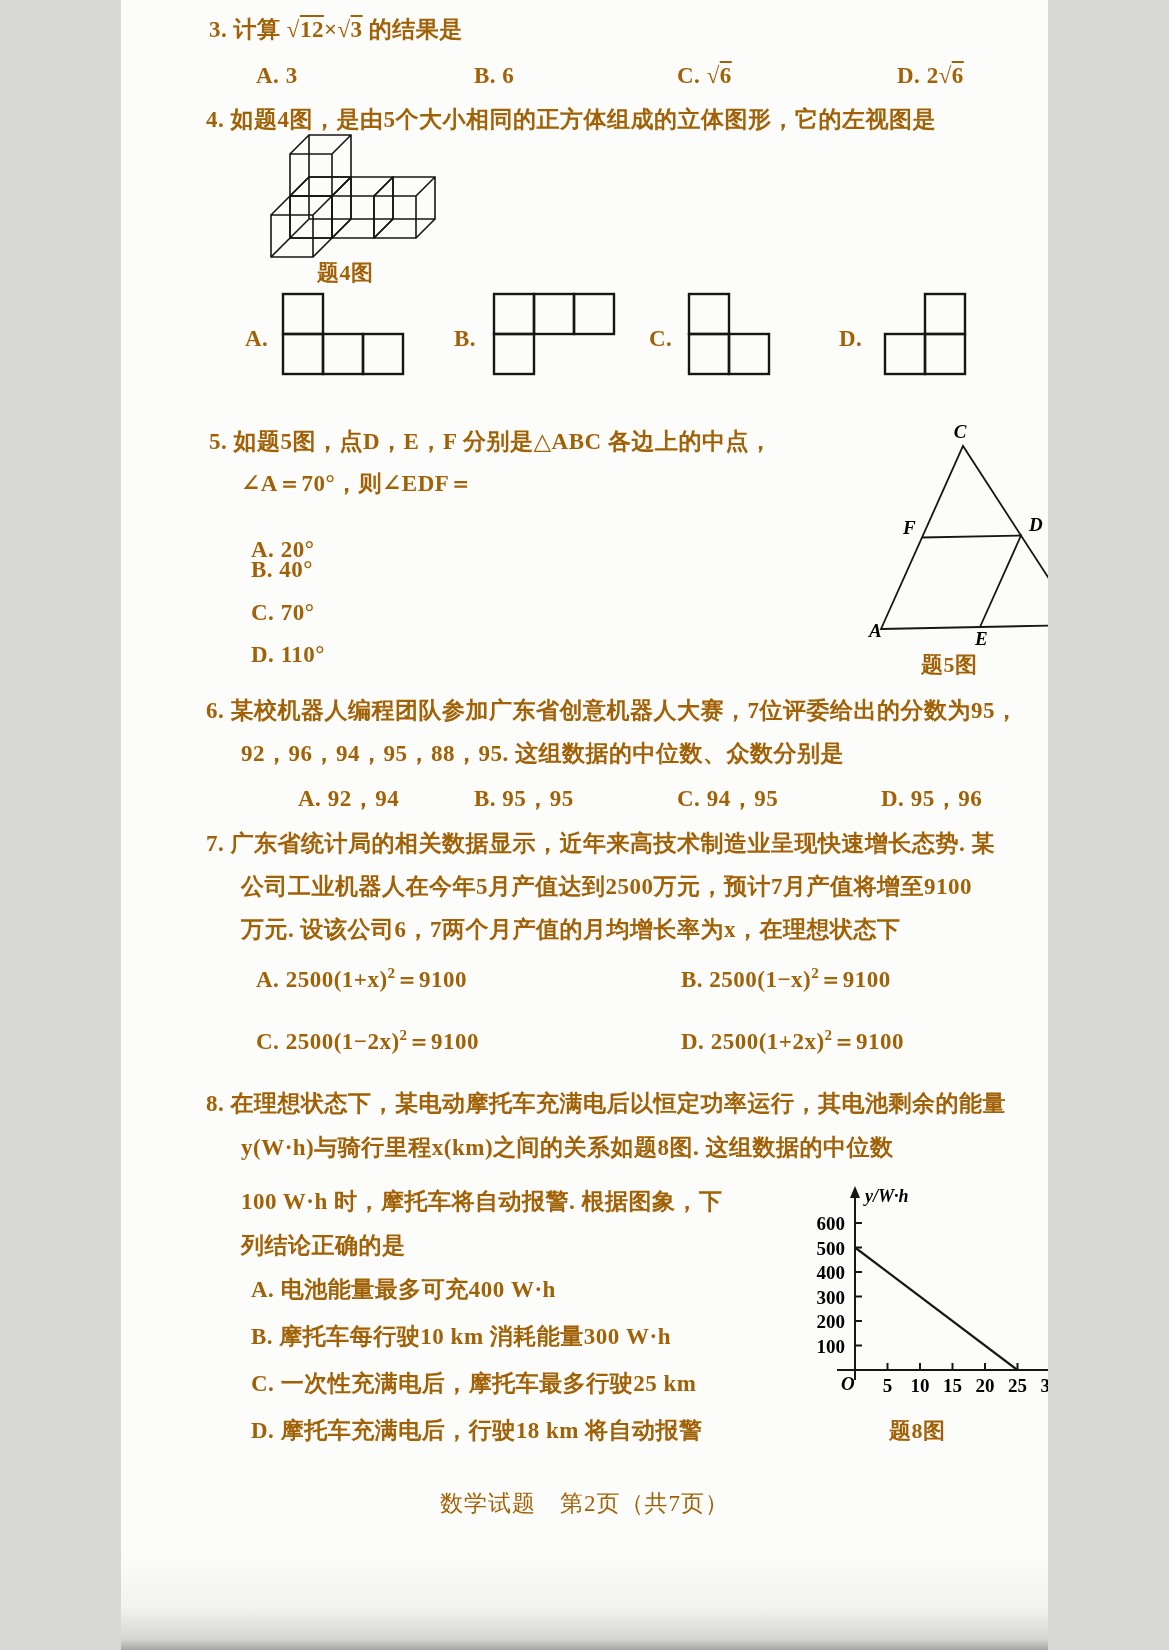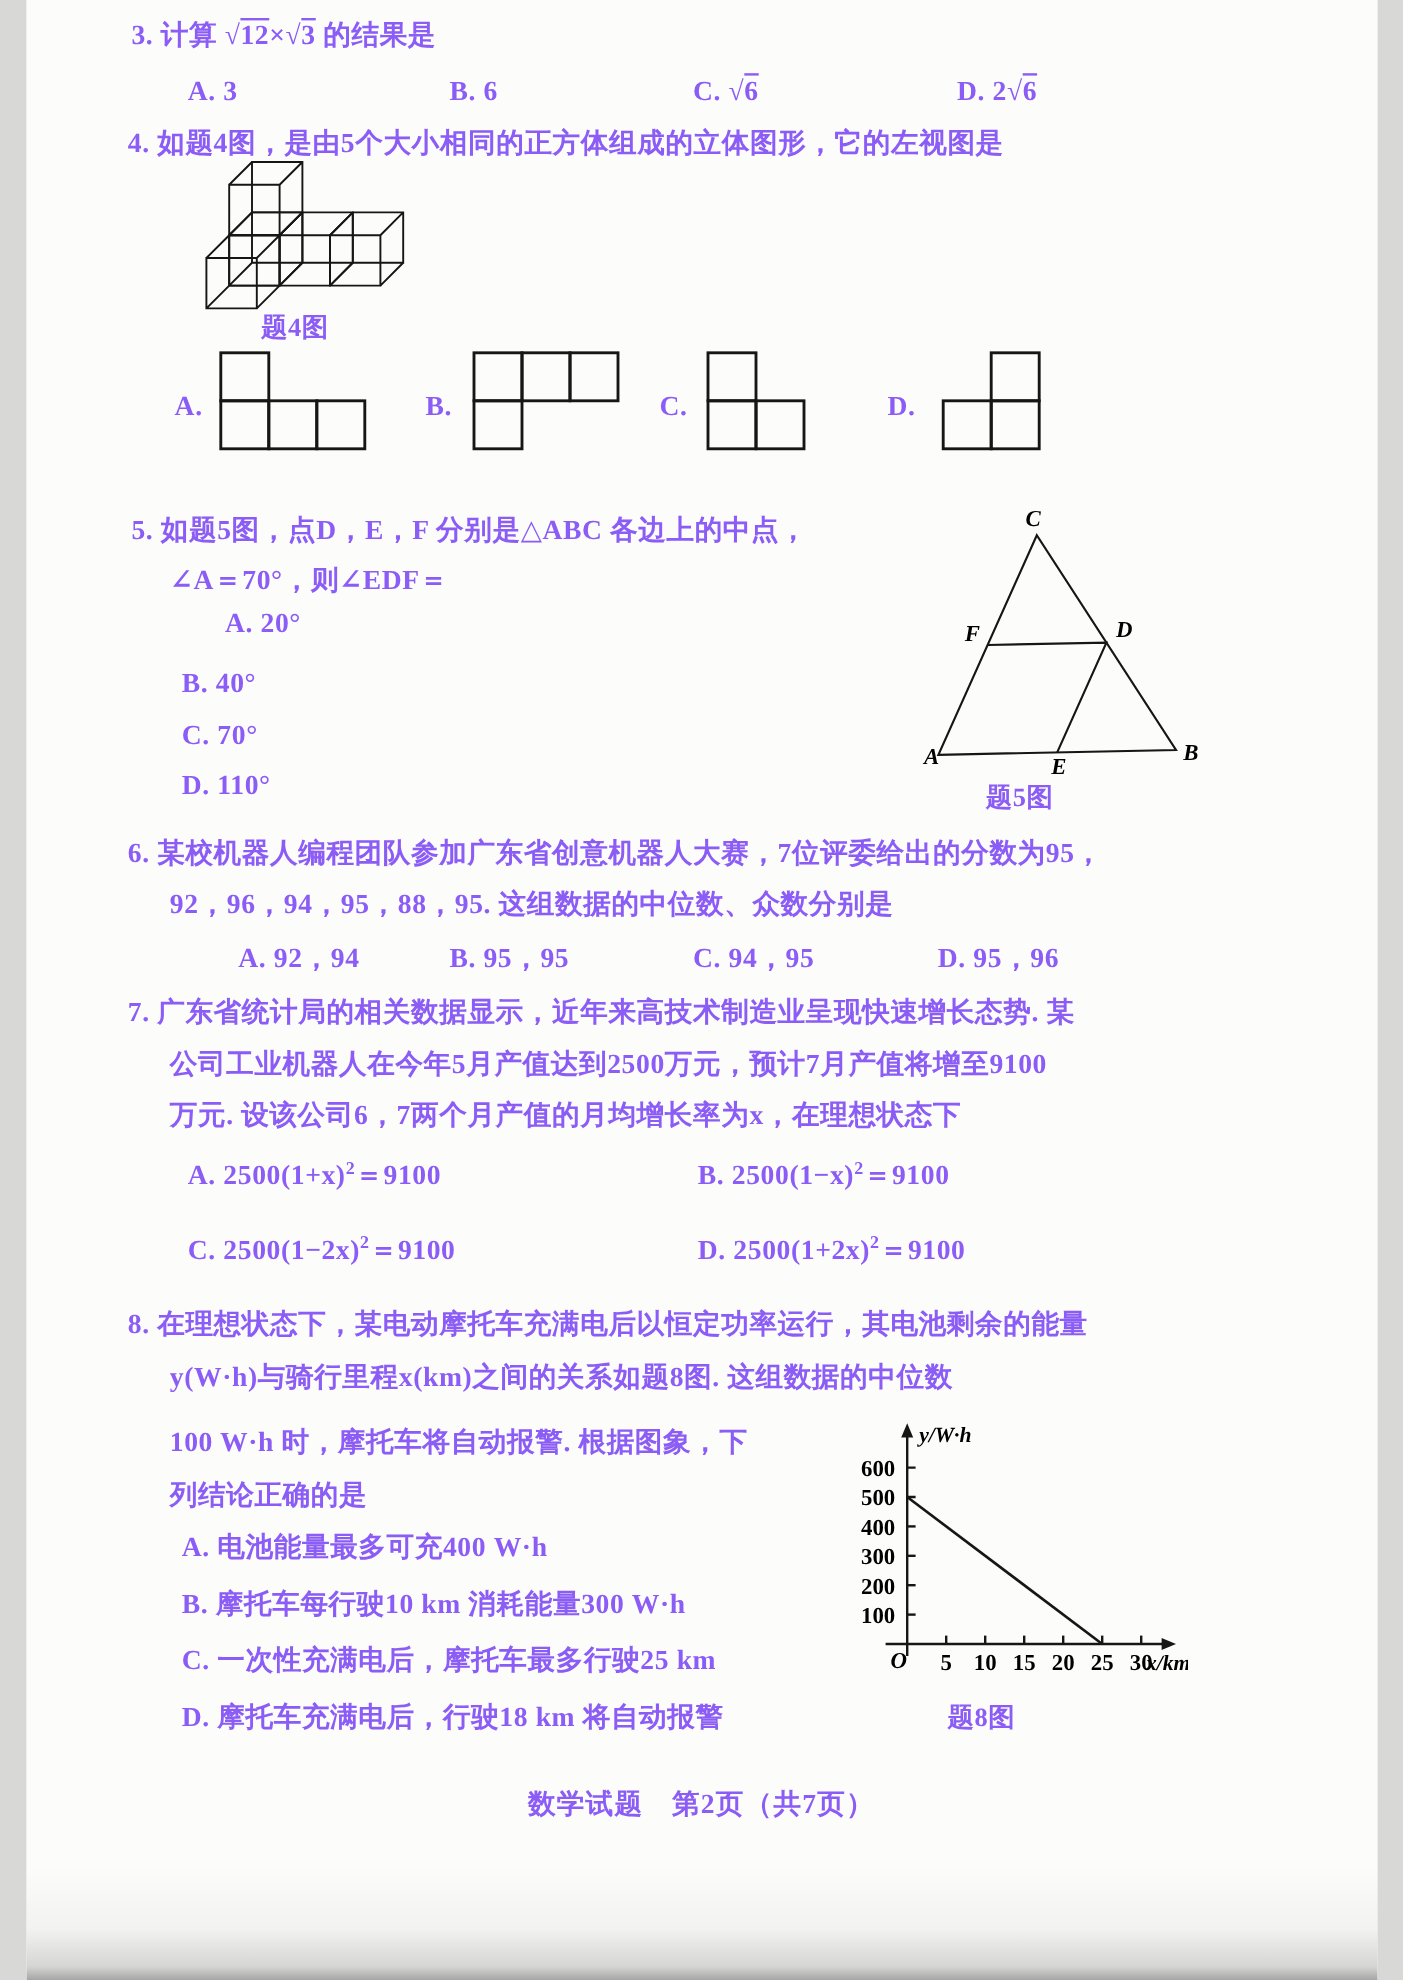--- a/index.html
+++ b/index.html
@@ -1,42 +1,42 @@
 <!DOCTYPE html>
 <html><head>
 <meta charset="utf-8">
 <style>
   html,body{margin:0;padding:0;background:#d8d8d6;}
   .page{
     position:relative;
-    width:1126px;height:1650px;
+    width:927px;height:1650px;
     margin:0 auto;
     background:#fcfcfa;
     overflow:hidden;
     font-family:"Liberation Serif","DejaVu Serif",serif;
-    color:#8b5cf6;
+    color:#a16207;
   }
   .line{
     position:absolute;
     white-space:nowrap;
     font-size:23px;
     font-weight:600;
     letter-spacing:0.5px;
     line-height:1.2;
   }
   .ol{text-decoration:overline;text-decoration-thickness:1.5px;}
   sup{font-size:15px;line-height:0;}
   .caption{font-size:22px;font-weight:600;}
   svg{position:absolute;}
   svg .stroke{stroke:#161616;fill:none;}
   .figlabel{font-style:italic;font-weight:600;}
   .footer{
     position:absolute;left:0;right:0;
     text-align:center;
-    font-size:23px;font-weight:700;letter-spacing:1px;
+    font-size:23px;font-weight:400;letter-spacing:1px;
   }
   .bottom-shade{
     position:absolute;left:0;right:0;bottom:0;height:95px;
     background:linear-gradient(to bottom,rgba(60,60,58,0) 0%,rgba(60,60,58,0.05) 55%,rgba(60,60,58,0.20) 88%,rgba(60,60,58,0.45) 100%);
     pointer-events:none;
   }
 </style>
 </head>
 <body>
 
@@ -88,21 +88,21 @@
     <svg style="left:762px;top:292px;" width="86" height="86" viewBox="0 0 86 86">
         <rect x="42" y="2" width="40" height="40" class="stroke" stroke-width="2.4"></rect>
         <rect x="2" y="42" width="40" height="40" class="stroke" stroke-width="2.4"></rect>
         <rect x="42" y="42" width="40" height="40" class="stroke" stroke-width="2.4"></rect>
       </svg>
   </div>
 
   <div>
     <div class="line" style="left:88px;top:428px;">5. 如题5图，点D，E，F 分别是△ABC 各边上的中点，</div>
     <div class="line" style="left:120px;top:470px;text-align:right;">∠A＝70°，则∠EDF＝</div>
-    <div class="line" style="left:130px;top:506px;margin-left:36px;"><span>A.</span>&nbsp;<span>20°</span></div>
+    <div class="line" style="left:130px;top:536px;"><span>A.</span>&nbsp;<span>20°</span></div>
     <div class="line" style="left:130px;top:556px;"><span>B.</span>&nbsp;<span>40°</span></div>
     <div class="line" style="left:130px;top:599px;"><span>C.</span>&nbsp;<span>70°</span></div>
     <div class="line" style="left:130px;top:641px;"><span>D.</span>&nbsp;<span>110°</span></div>
 
     <svg style="left:742px;top:424px;" width="235" height="222" viewBox="0 0 235 222">
       <path class="stroke" stroke-width="1.8" d="M18,205 L216,201 L100,22 Z"></path>
       <path class="stroke" stroke-width="1.8" d="M59,113.5 L158,111.5 L117,203"></path>
       <text x="97" y="14" font-size="19" text-anchor="middle" class="figlabel">C</text>
       <text x="6" y="213" font-size="19" class="figlabel">A</text>
       <text x="222" y="209" font-size="19" class="figlabel">B</text>

